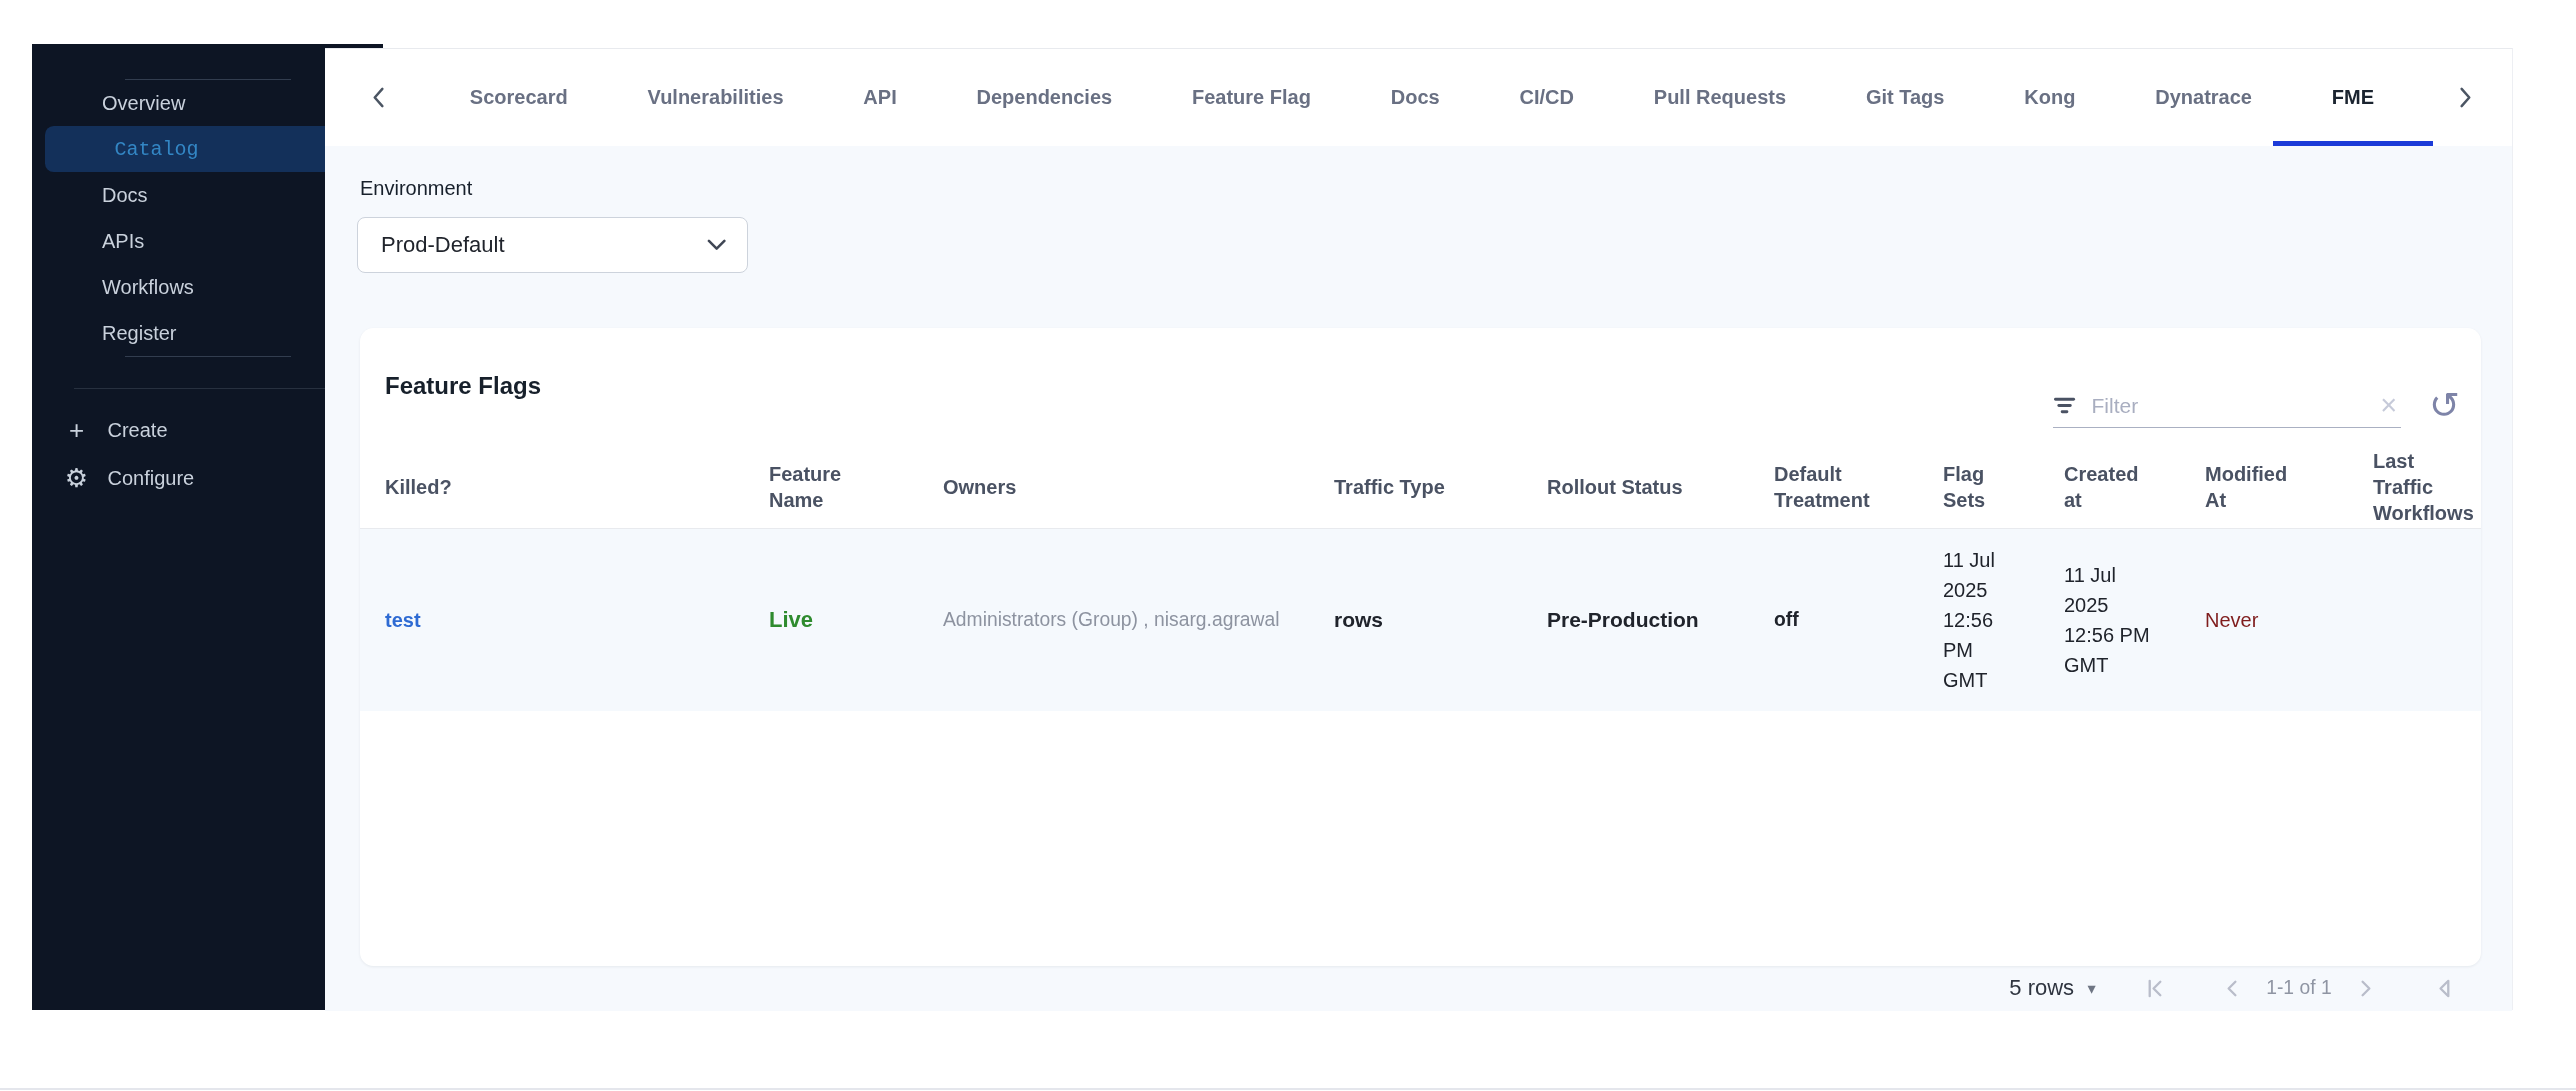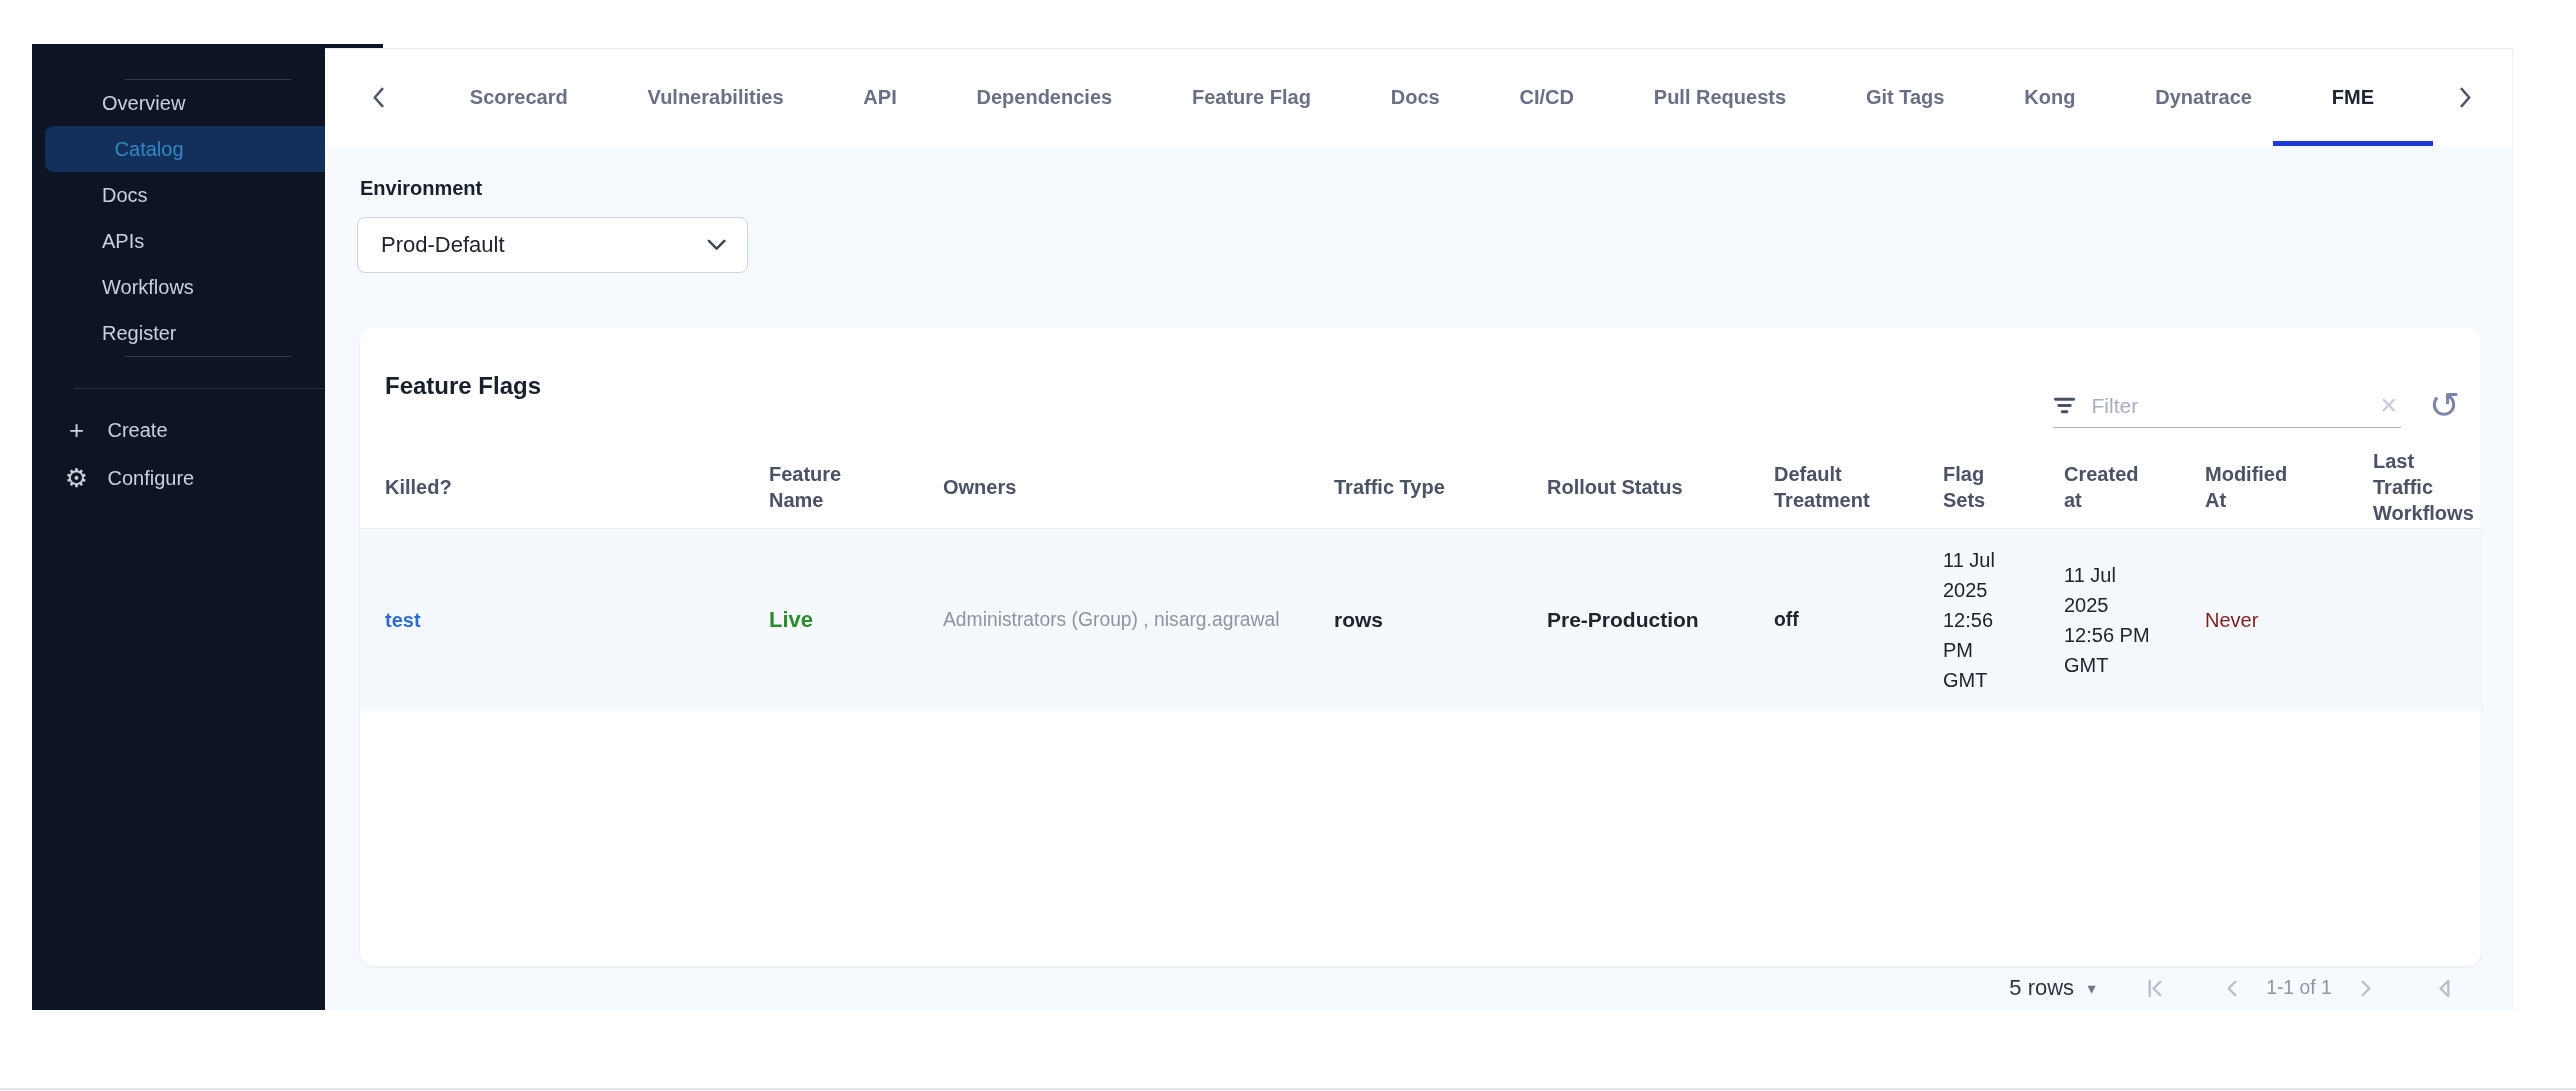--- a/index.html
+++ b/index.html
@@ -4,38 +4,38 @@
 <style>
   * { box-sizing: border-box; margin: 0; padding: 0; }
   body { background:#ffffff; font-family:"Liberation Sans","DejaVu Sans",sans-serif; }
   .page { position:relative; width:2576px; height:1092px; background:#ffffff; overflow:hidden; }
 
   
   .sidebar { position:absolute; left:32px; top:44px; width:351px; height:966px; background:#0d1524; color:#c9d1dc; }
   .sb-divider { width:166px; height:1px; background:#323d4f; margin:0 auto; }
   .sb-divider.top { margin-top:35px; }
   .sb-item { height:46px; display:flex; align-items:center; padding-left:70px; font-size:20px; color:#c9d1dc; cursor:pointer; }
-  .sb-item.active { background:#13305a; border-radius:8.7px; margin:0 12.6px; color:#3386c4; }
+  .sb-item.active { background:#13305a; border-radius:8.7px; margin:0 12.6px; color:#3386c4;font-family:Liberation Mono, monospace; }
   .sb-divider-wide { width:268px; height:1px; background:#27303f; margin:31px auto 0; }
   .sb-action { height:48px; display:flex; align-items:center; padding-left:29px; gap:15.5px; font-size:20px; color:#c9d1dc; cursor:pointer; }
   .sb-action.first { margin-top:17.4px; }
   .sb-action .glyph { width:31px; text-align:center; font-size:26px; color:#c9d1dc; }
 
   
   .content { position:absolute; left:325px; top:48px; width:2188px; height:962px; background:#ffffff; border-top:1px solid #e8eaee; border-right:1px solid #edeff3; }
 
   .tabbar { height:97px; display:flex; align-items:stretch; justify-content:space-between; padding:0 37px 0 44px; background:#ffffff; }
   .tab { display:flex; align-items:center; font-size:20px; font-weight:600; color:#697083; position:relative; cursor:pointer; white-space:nowrap; }
   .tab.active { color:#1b2430; font-weight:700; }
   .tab.active::after { content:""; position:absolute; left:50%; transform:translateX(-50%); bottom:0; width:160px; height:4.8px; background:#1c3bd8; }
   .tab-chevron { display:flex; align-items:center; cursor:pointer; }
 
   .content-body { position:relative; height:865px; background:#f6f9fd; }
 
-  .env-label { position:absolute; left:35px; top:31px; font-size:20px; font-weight:700; color:#17202b; }
+  .env-label { position:absolute; left:35px; top:31px; font-size:20px; font-weight:400; color:#17202b; }
   .env-select { position:absolute; left:32px; top:71px; width:391px; height:56px; background:#ffffff; border:1px solid #cdd3dc; border-radius:8px; display:flex; align-items:center; justify-content:space-between; padding:0 21px 0 23px; font-size:22px; color:#20242c; cursor:pointer; }
 
   .card { position:absolute; left:35px; top:182px; width:2121px; height:638px; background:#ffffff; border-radius:13.5px; box-shadow:0 1px 2.9px rgba(16,24,40,0.07); }
   .card-header { position:relative; height:118px; }
   .card-title { position:absolute; left:25px; top:44px; font-size:24px; font-weight:700; color:#17202b; }
   .filter-box { position:absolute; right:80px; top:56px; width:348px; height:44px; display:flex; align-items:center; gap:13.5px; border-bottom:1.9px solid #aab0c2; }
   .filter-input { flex:1; min-width:0; border:none; outline:none; background:transparent; font-size:21px; color:#20242c; }
   .filter-input::placeholder { color:#a9aec0; }
   .clear-icon { font-size:29px; line-height:1; color:#c6cad9; cursor:pointer; padding:0 3.9px; }
   .refresh-btn { position:absolute; right:11.6px; top:52px; width:50px; height:50px; display:flex; align-items:center; justify-content:center; font-size:37px; color:#7e84a8; cursor:pointer; }

